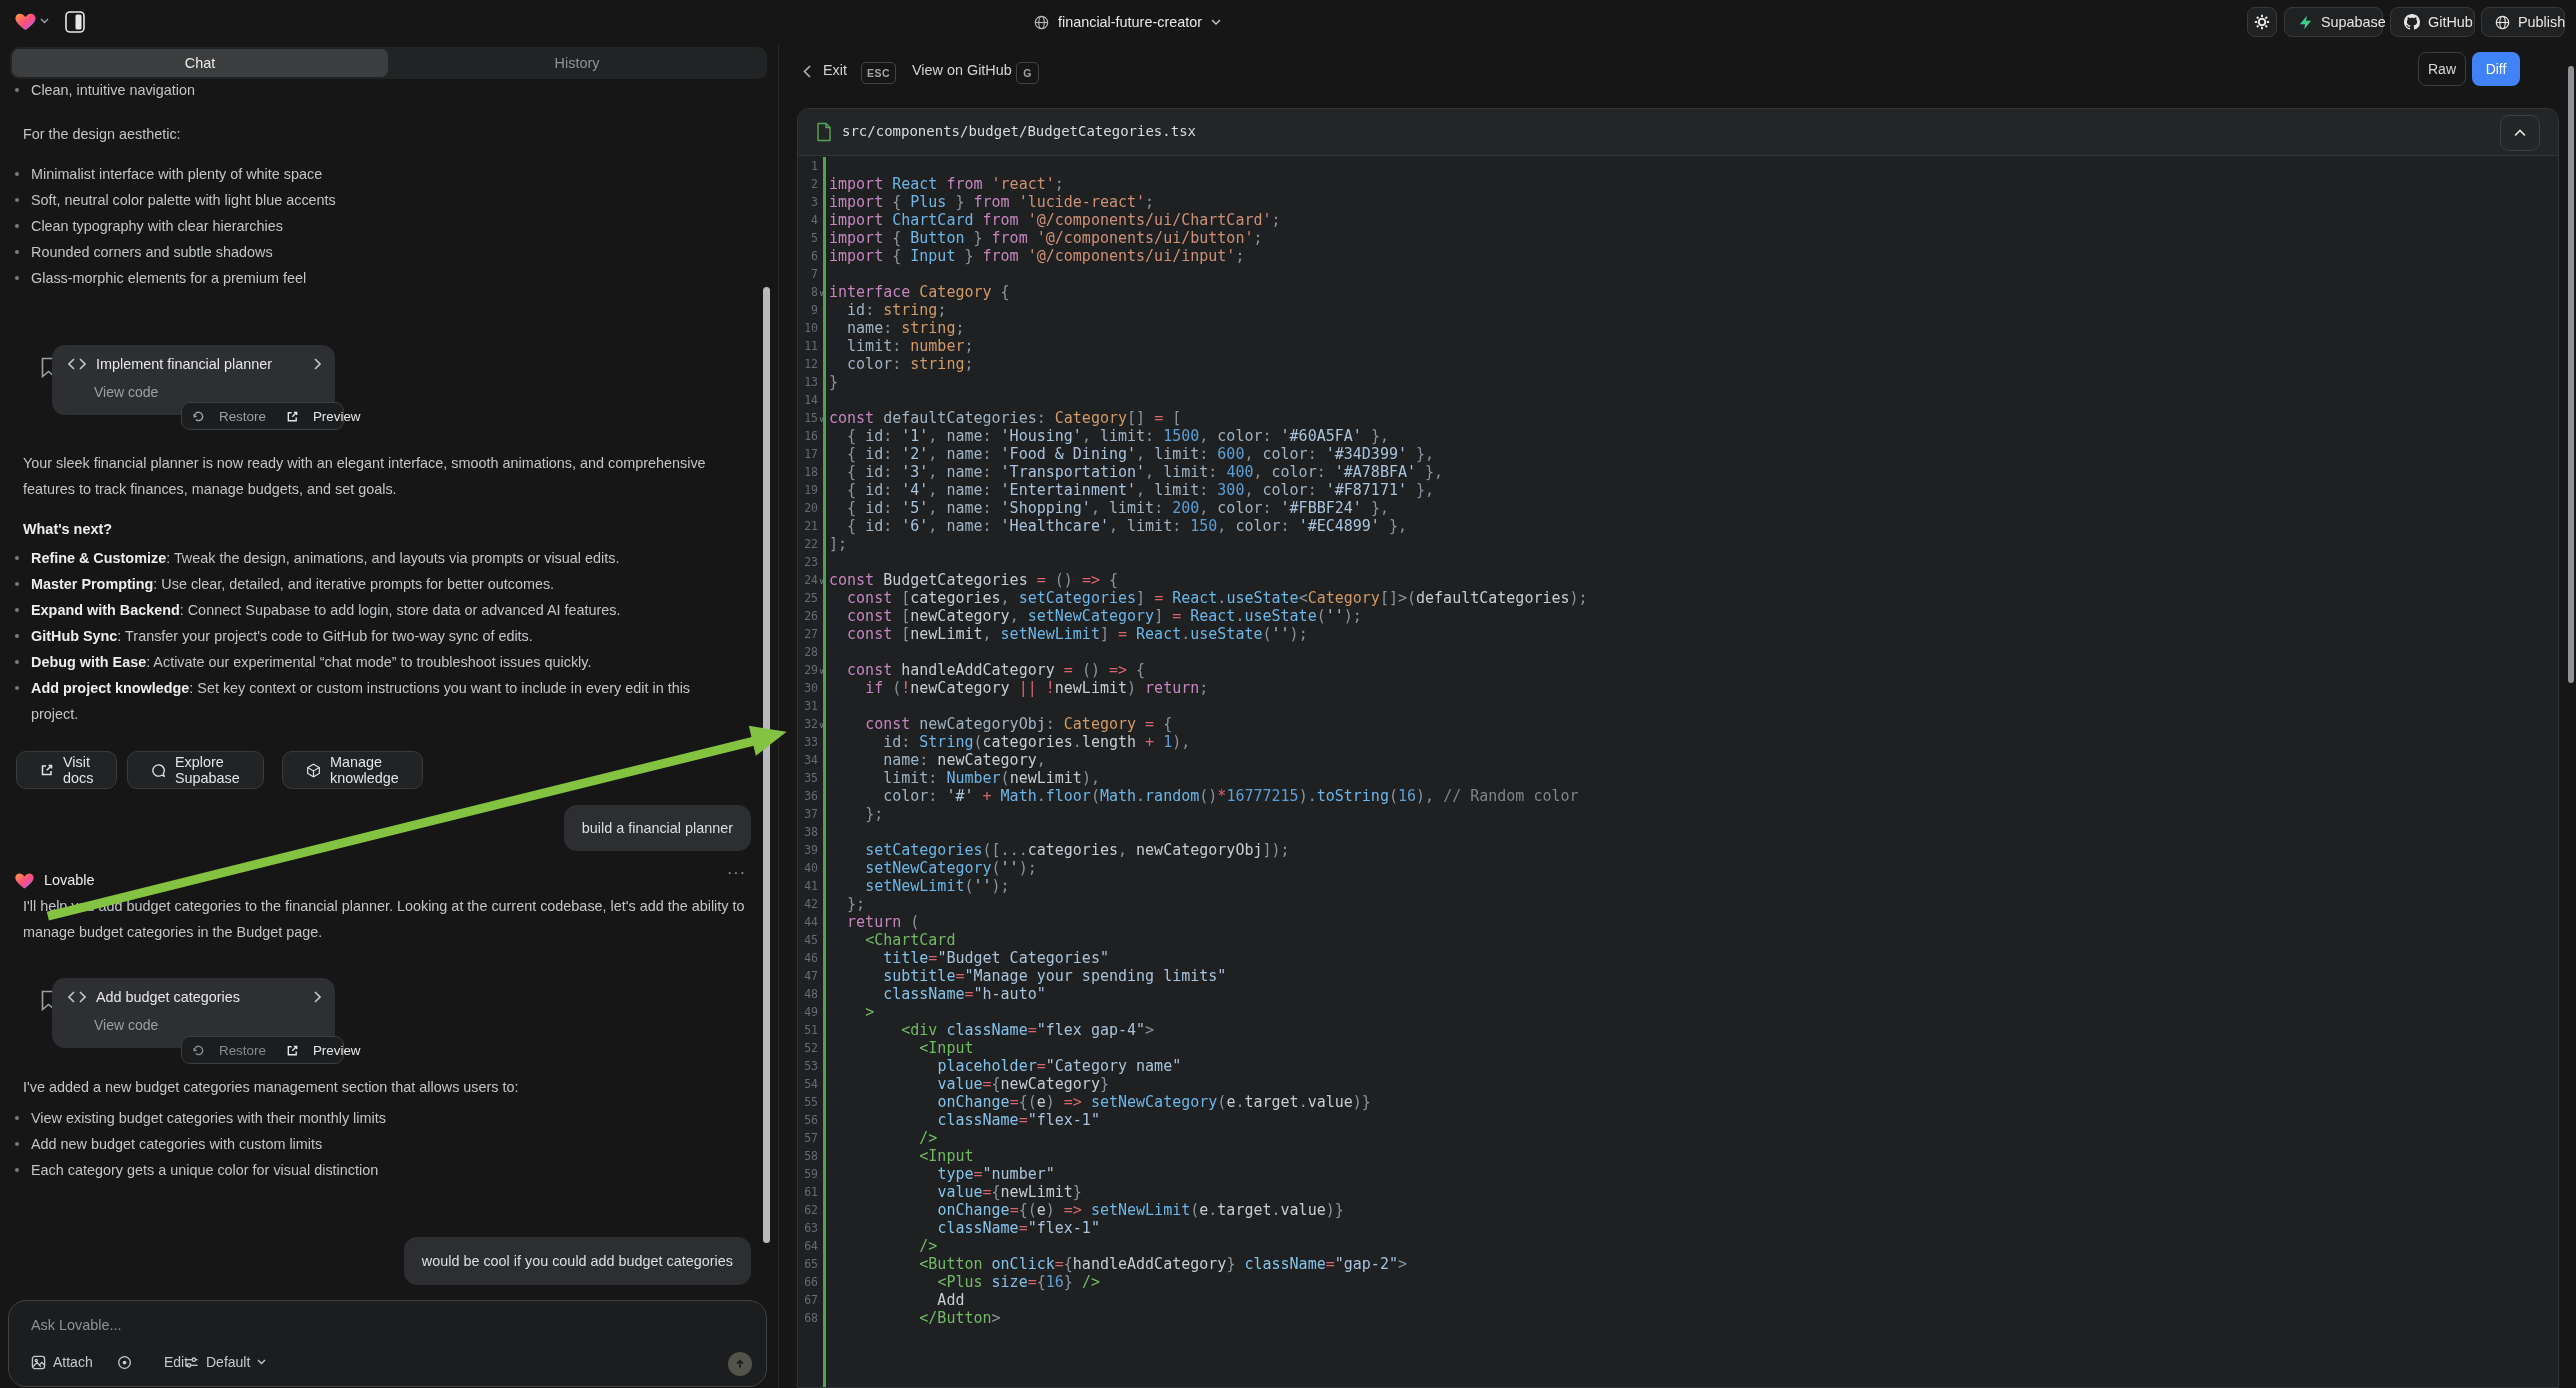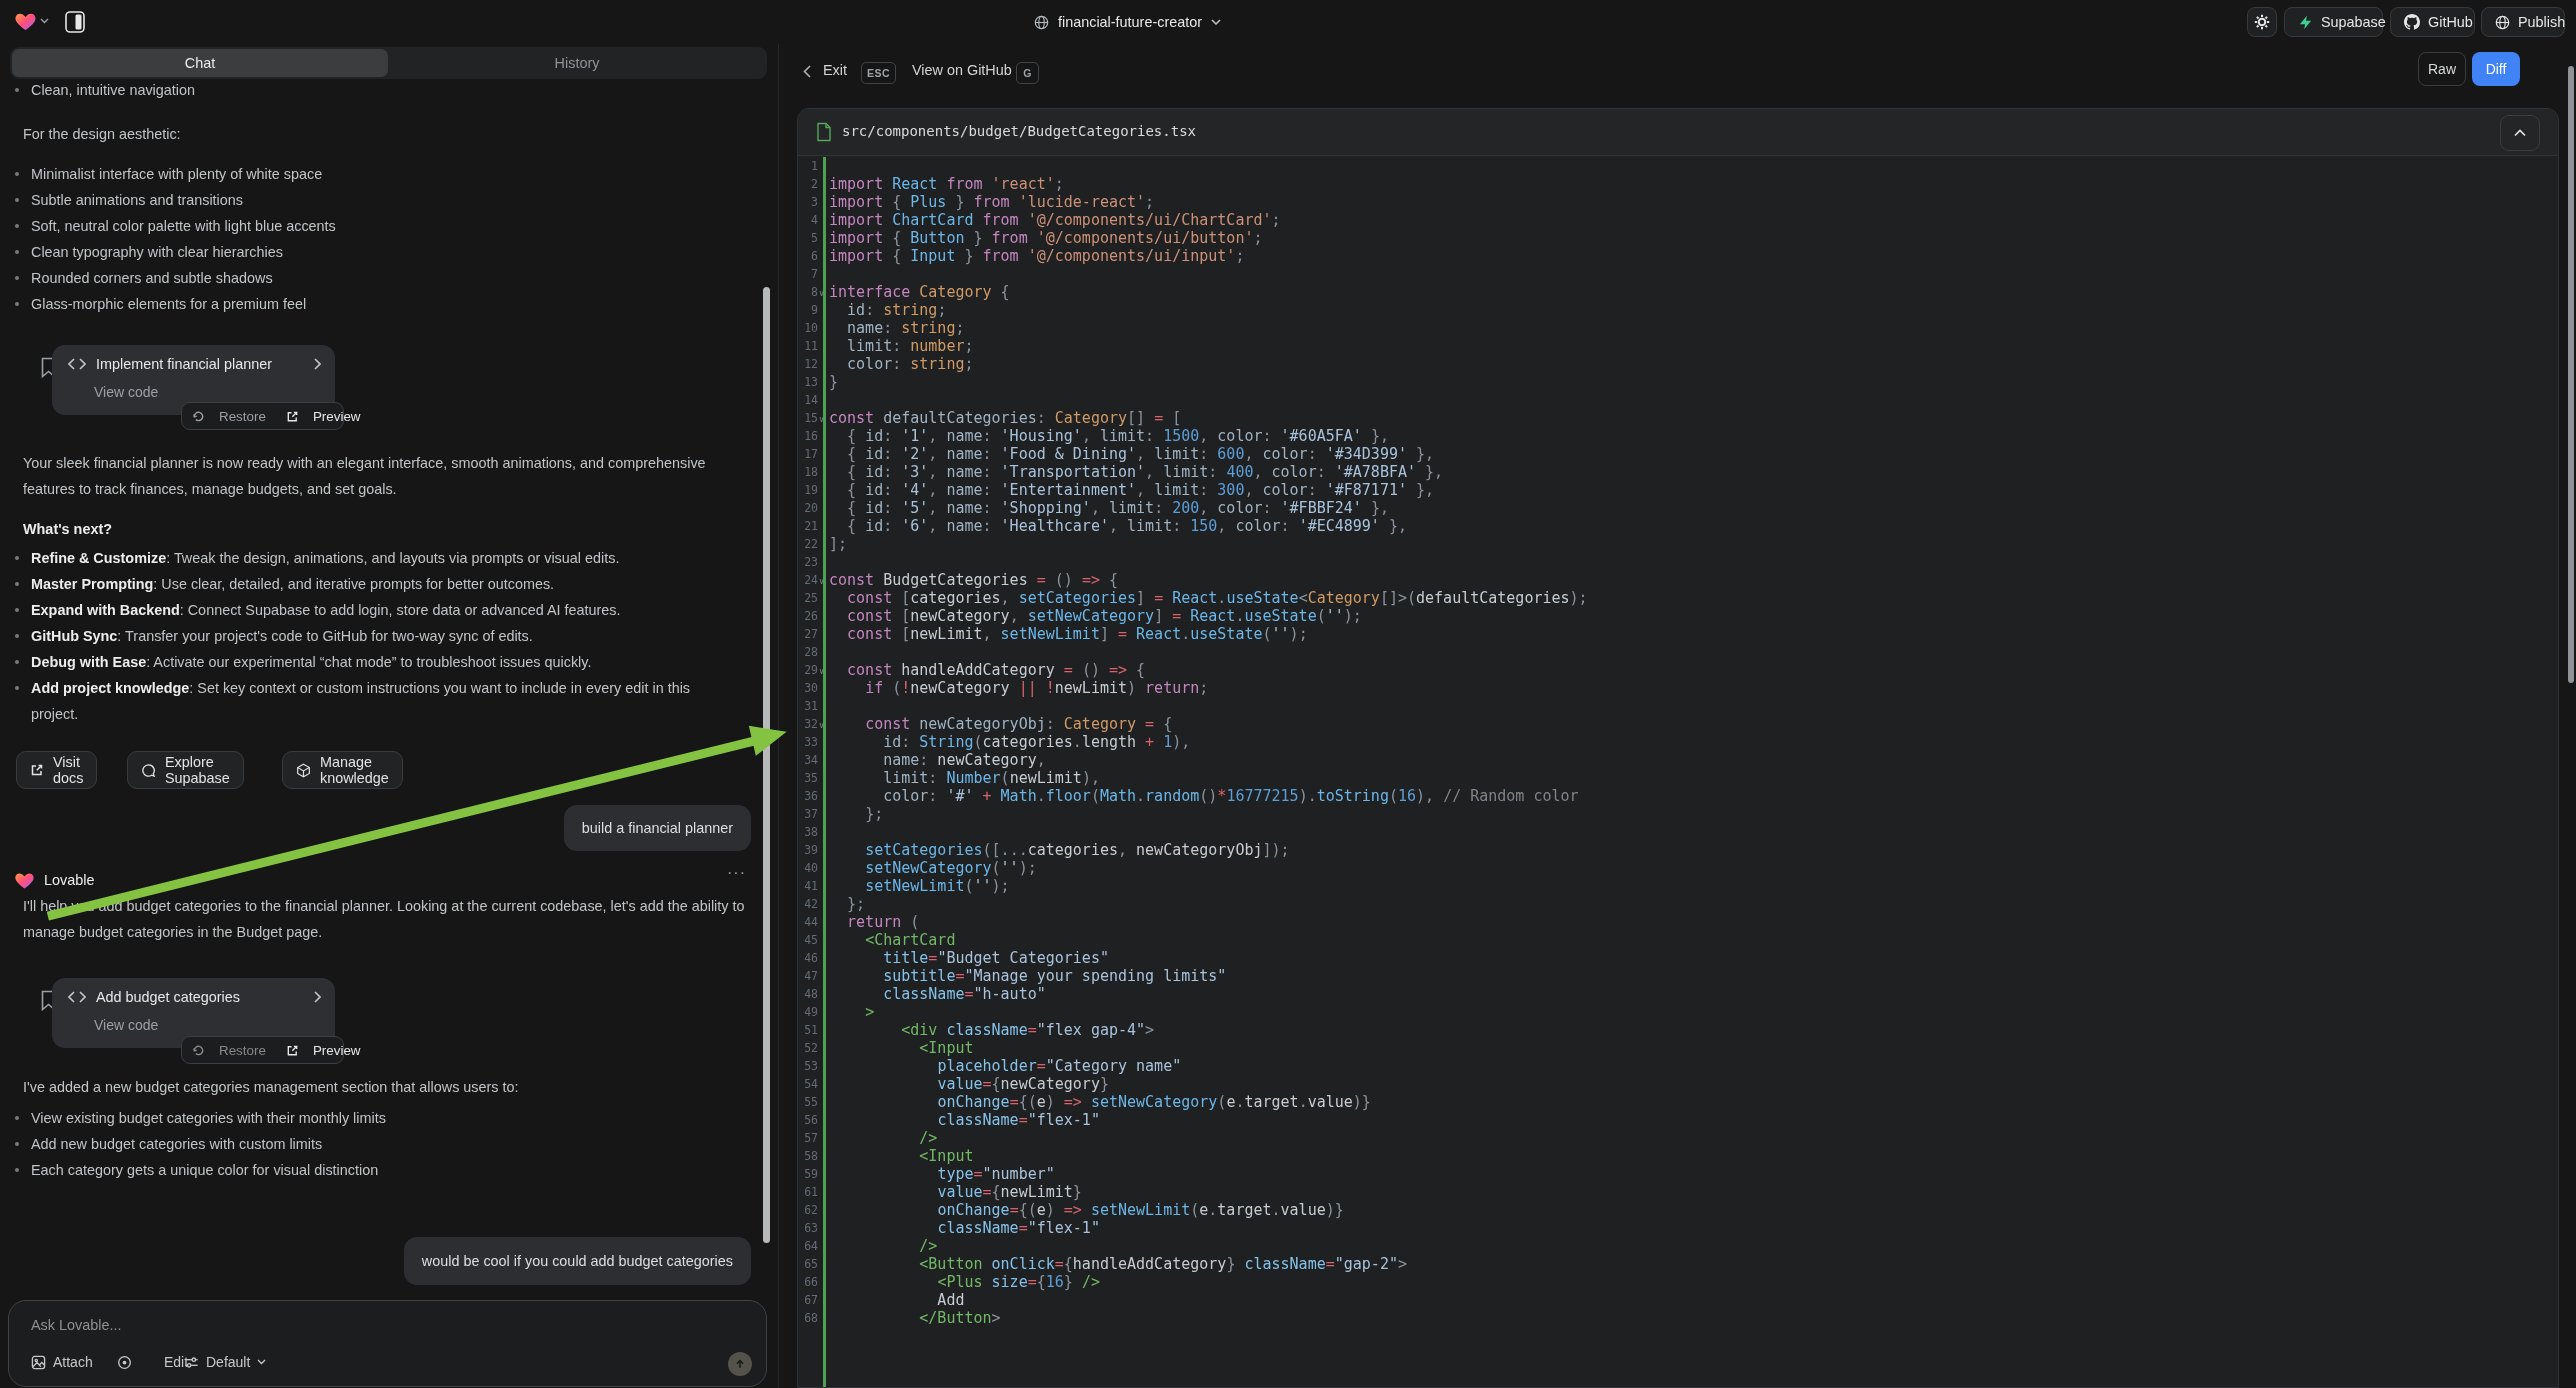--- a/index.html
+++ b/index.html
@@ -26,21 +26,21 @@
   .vcard{position:absolute;left:52px;width:283px;height:70px;background:#2d2f32;border-radius:13px;z-index:3;}
   .vcard .t-row{position:absolute;left:16px;top:11px;right:14px;display:flex;align-items:center;gap:10px;color:#e8e8e8;font-size:14.4px;}
   .vcard .t-row .grow{flex:1;}
   .vcard .vc{position:absolute;left:42px;top:39px;color:#9aa0a5;font-size:14px;}
   .pill{position:absolute;left:181px;width:163px;height:28px;background:#1b1d1e;border:1px solid #3b3e42;border-radius:9px;
         display:flex;align-items:center;z-index:4;box-sizing:border-box;font-size:13.4px;}
   .pill .seg{display:flex;align-items:center;gap:14px;padding:0 10px;height:100%;}
   .pill .div{width:1px;height:100%;background:#333639;}
   .bm{position:absolute;left:40px;z-index:2;}
   .bubble{position:absolute;background:#2c2e32;border-radius:13px;color:#dddfe1;font-size:14.4px;display:flex;align-items:center;padding:0 18px;}
-  .act-btn{position:absolute;top:0;height:38px;display:flex;align-items:center;gap:9px;padding:0 13px;background:#212324;
+  .act-btn{position:absolute;top:0;height:38px;display:flex;align-items:center;gap:9px;padding:0 23px;background:#212324;
            border:1px solid #393b3d;border-radius:10px;color:#e2e4e6;font-size:14.4px;box-sizing:border-box;}
   
   #composer{position:absolute;left:8px;top:1256px;width:759px;height:87px;background:#1c1d1e;border:1px solid #404244;border-radius:18px;box-sizing:border-box;}
   #composer .ph{position:absolute;left:22px;top:16px;font-size:14.4px;color:#8d9196;}
   .comp-item{position:absolute;top:53px;display:flex;align-items:center;gap:7px;color:#c6c9cc;font-size:14px;}
   #send-btn{position:absolute;right:14px;top:51px;width:24px;height:24px;border-radius:50%;background:#53534b;display:flex;align-items:center;justify-content:center;}
   
   #chat-scrollbar{position:absolute;left:763px;top:287px;width:7px;height:956px;background:#c9cbcd;border-radius:4px;opacity:.9;z-index:6;}
   #win-scrollbar{position:absolute;left:2568px;top:66px;width:6px;height:617px;background:#8f9397;border-radius:3px;}
   
@@ -174,24 +174,20 @@
           <span>Clean, intuitive navigation</span>
         </div>
     </div>
 
     <div class="para" style="left:13px;top:77px;width:727px;">For the design aesthetic:</div>
 
     <div class="bullets" style="left:0;top:117px;width:737px;">
         <div class="bul">
           <span class="dot"></span>
           <span style="width: 697px;">Minimalist interface with plenty of white space</span>
-        </div>
-        <div class="bul">
-          <span class="dot"></span>
-          <span style="width: 697px;">Subtle animations and transitions</span>
         </div>
         <div class="bul">
           <span class="dot"></span>
           <span style="width: 697px;">Soft, neutral color palette with light blue accents</span>
         </div>
         <div class="bul">
           <span class="dot"></span>
           <span style="width: 697px;">Clean typography with clear hierarchies</span>
         </div>
         <div class="bul">

